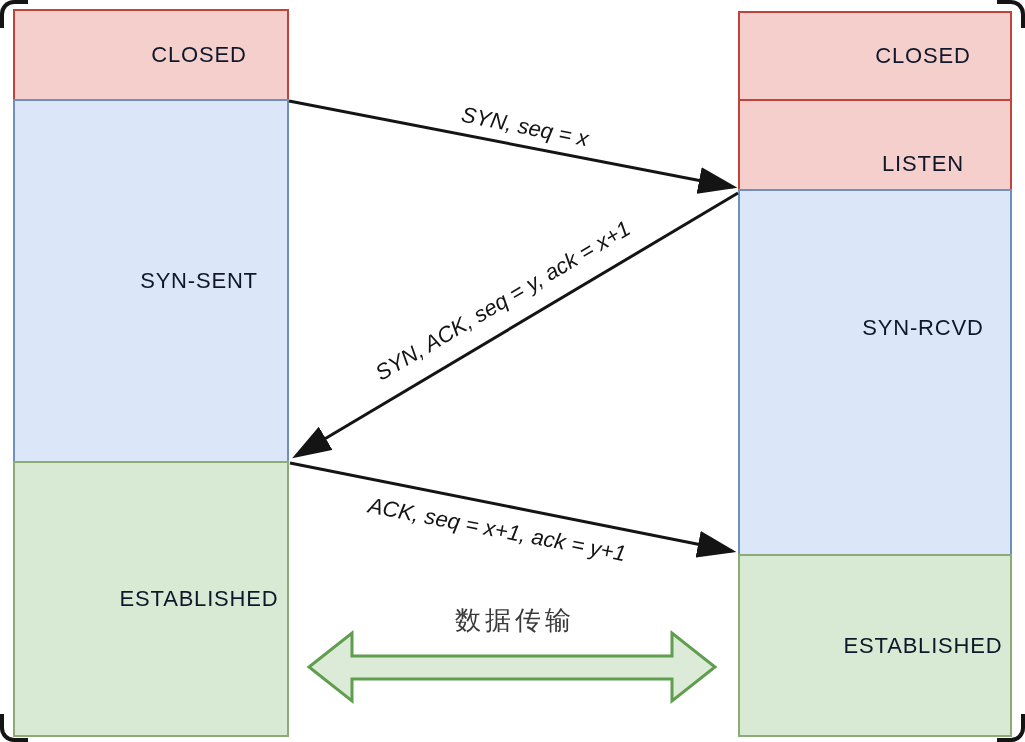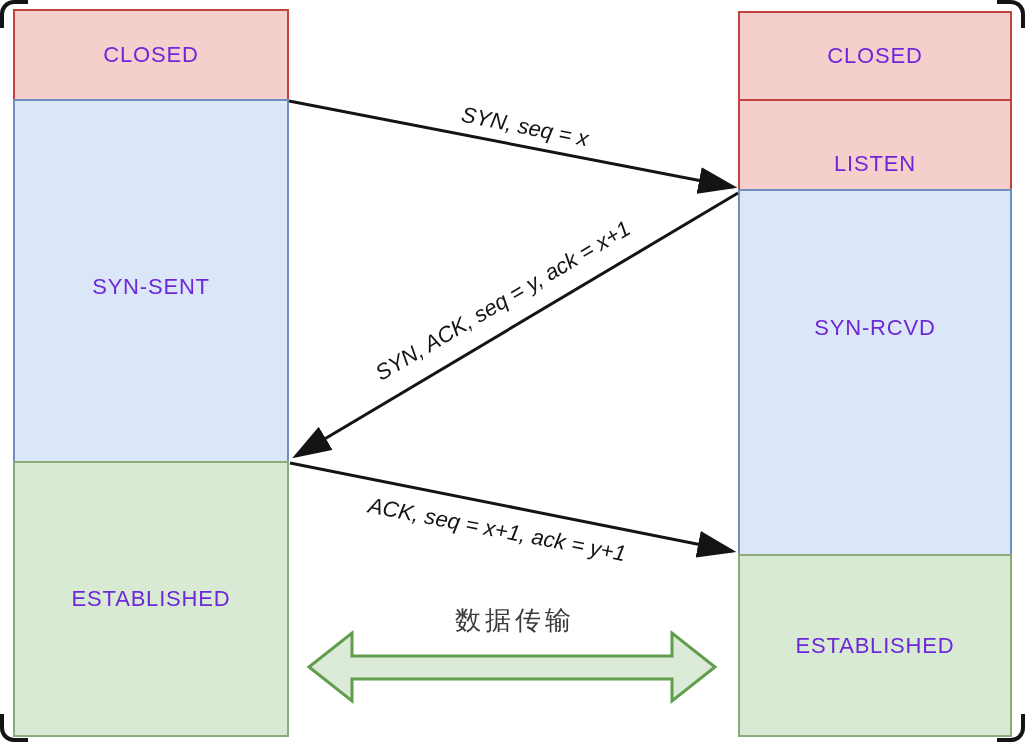--- a/index.html
+++ b/index.html
@@ -8,24 +8,25 @@
     width:1025px;height:742px;
     background:#ffffff;
     overflow:hidden;
     font-family:"Liberation Sans", sans-serif;
   }
   #diagram-svg{position:absolute;left:0;top:0;}
 
   .state-label{
     position:absolute;
     display:flex;align-items:center;justify-content:center;
-    color:#6d28d9;
+    color:#0f172a;
     font-size:22px;
     letter-spacing:0.8px;
     pointer-events:none;
+    padding-left:48px;
   }
   .msg-label{
     position:absolute;
     transform:translate(-50%,-50%);
     white-space:nowrap;
     font-style:italic;
     font-size:22px;
     color:#141414;
     pointer-events:none;
   }
@@ -74,21 +75,21 @@
     <rect class="green-rect" x="739" y="555" width="272" height="181"></rect>
 
     <line class="msg-line" x1="289" y1="101" x2="733" y2="187" marker-end="url(#ah)"></line>
     <line class="msg-line" x1="738" y1="193" x2="296" y2="456" marker-end="url(#ah)"></line>
     <line class="msg-line" x1="290" y1="463" x2="732" y2="551" marker-end="url(#ah)"></line>
 
     <polygon class="big-arrow" points="309,667 352,633 352,656 672,656 672,633 715,667 672,701 672,679 352,679 352,701"></polygon>
   </svg>
 
   <div class="state-label" style="left:14px;top:10px;width:274px;height:90px;">CLOSED</div>
-  <div class="state-label" style="left:14px;top:100px;width:274px;height:362px;margin-top:6px;">SYN-SENT</div>
+  <div class="state-label" style="left:14px;top:100px;width:274px;height:362px;">SYN-SENT</div>
   <div class="state-label" style="left:14px;top:462px;width:274px;height:274px;">ESTABLISHED</div>
 
   <div class="state-label" style="left:739px;top:12px;width:272px;height:88px;">CLOSED</div>
   <div class="state-label" style="left:739px;top:100px;width:272px;height:90px;margin-top:19px;">LISTEN</div>
   <div class="state-label" style="left:739px;top:190px;width:272px;height:275px;">SYN-RCVD</div>
   <div class="state-label" style="left:739px;top:555px;width:272px;height:181px;">ESTABLISHED</div>
 
   <div class="msg-label" style="left:525px;top:127px;transform:translate(-50%,-50%) rotate(11.2deg);">SYN, seq = x</div>
   <div class="msg-label" style="left:503px;top:301px;transform:translate(-50%,-50%) rotate(-30.6deg);">SYN, ACK, seq = y, ack = x+1</div>
   <div class="msg-label" style="left:497px;top:530px;transform:translate(-50%,-50%) rotate(10.8deg);">ACK, seq = x+1, ack = y+1</div>

